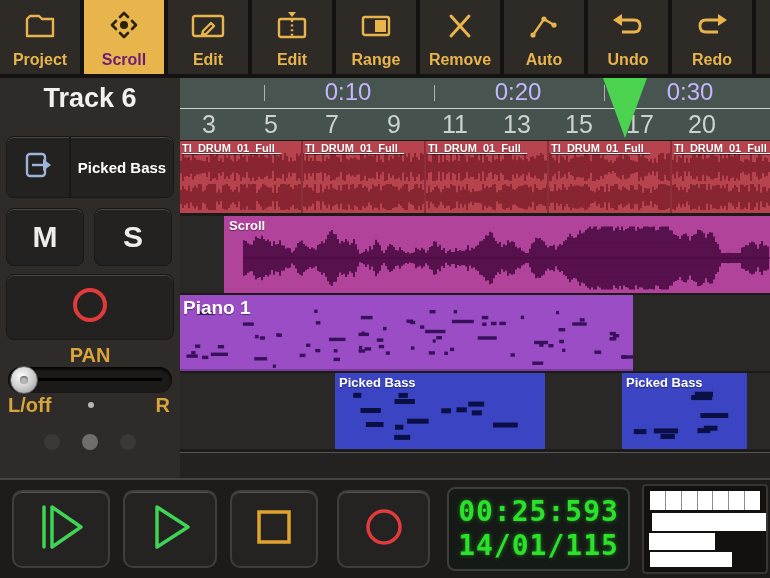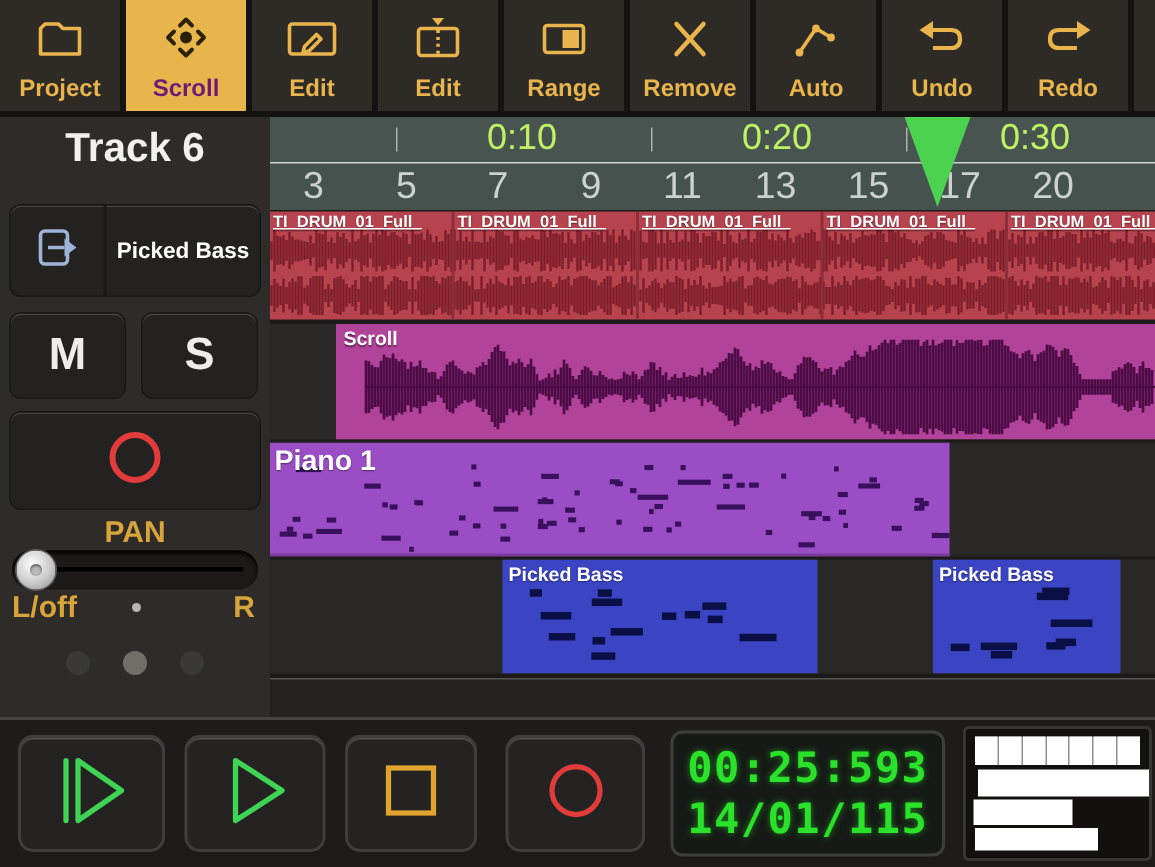--- a/index.html
+++ b/index.html
@@ -53,21 +53,21 @@
     border-radius:50%; background:#b9b6b1; }
   .page-dots { position:absolute; top:356px; left:0; width:180px; }
   .pdot { position:absolute; top:0; width:16px; height:16px; border-radius:50%;
     background:#3b3936; cursor:pointer; }
   .pdot.active { background:#716d68; }
   
   .main { position:absolute; left:180px; top:78px; width:590px; height:400px; background:#1c1b1a; }
   .tl-times { position:absolute; left:0; top:0; width:590px; height:30px; background:#485450; cursor:pointer; }
   .tl-bars  { position:absolute; left:0; top:30px; width:590px; height:32px; background:#46524e;
     border-top:1px solid #cdd3d0; cursor:pointer; }
-  .tl-time { position:absolute; top:0; transform:translateX(-50%); color:#bef264; font-size:24px; }
+  .tl-time { position:absolute; top:0; transform:translateX(-50%); color:#c4b5fd; font-size:24px; }
   .tl-tick { position:absolute; top:7px; width:1px; height:16px; background:#cdd3d0; opacity:.75; }
   .tl-bar { position:absolute; top:1px; transform:translateX(-50%); color:#ccd2cf; font-size:25px; }
   .playhead { position:absolute; left:423px; top:0; width:44px; height:60px; cursor:pointer; z-index:5; }
   .lane { position:absolute; left:0; width:590px; overflow:hidden; }
   .lane-drums   { top:63px;  height:72px; background:#b7434e; cursor:pointer; }
   .lane-guitars { top:138px; height:77px; background:#2a2826; }
   .lane-piano   { top:217px; height:76px; background:#2a2826; }
   .lane-bass    { top:295px; height:76px; background:#2a2826; }
   .lane-empty   { top:374px; height:26px; background:#232221; border-top:1px solid #57544f; }
   .wave-svg { position:absolute; left:0; top:0; }

